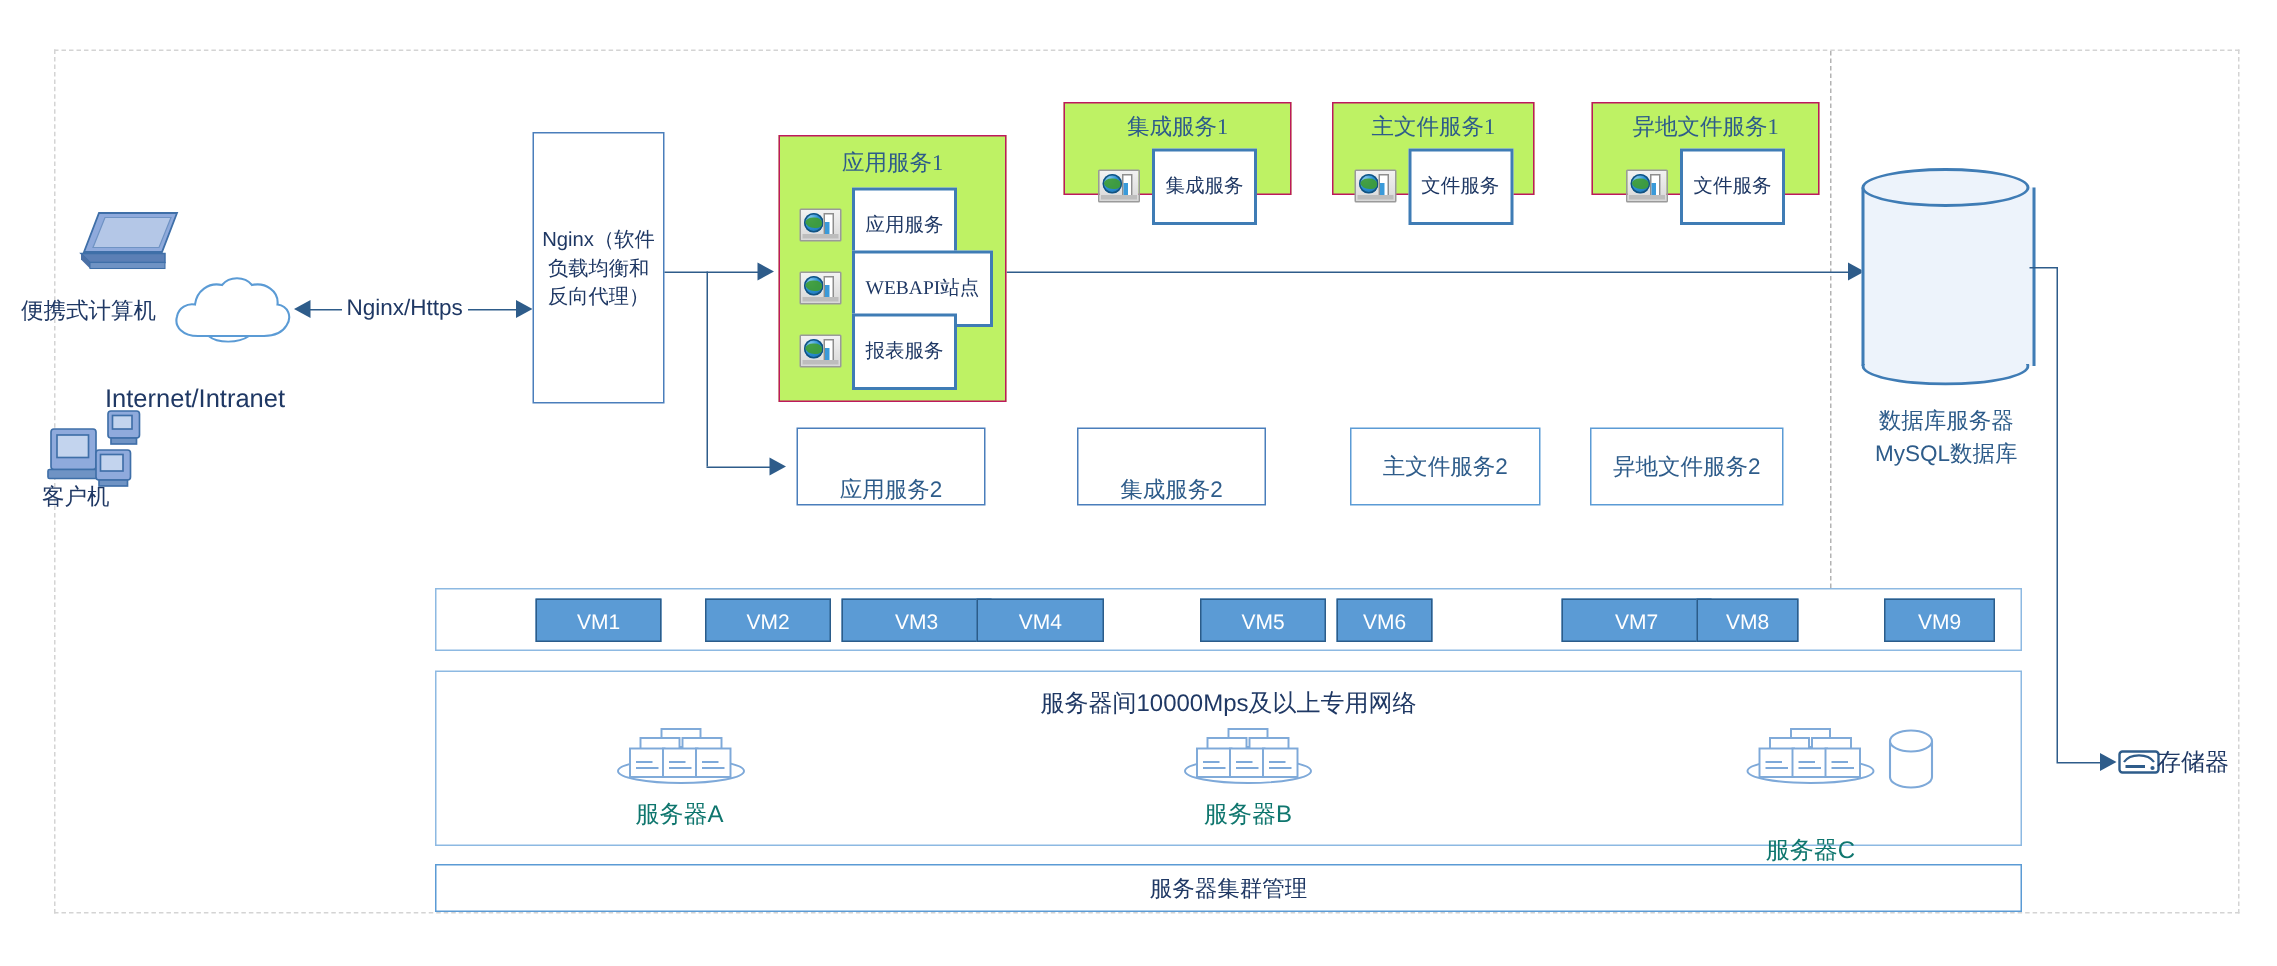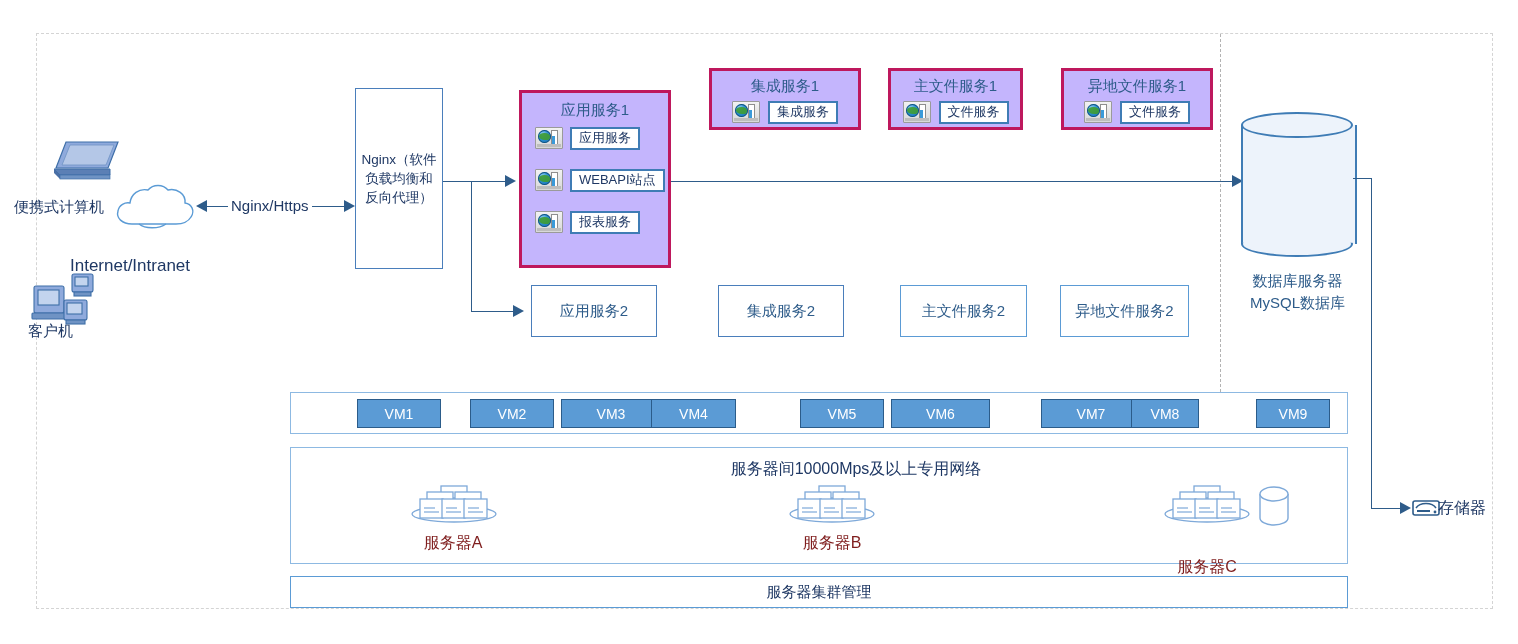--- a/index.html
+++ b/index.html
@@ -7,35 +7,35 @@
   #canvas{position:relative;width:1518px;height:644px;background:#fff;overflow:hidden;}
   .abs{position:absolute;box-sizing:border-box;}
 
   
   .outer-frame{left:36px;top:33px;width:1457px;height:576px;border:1px dashed #d4d4d4;}
   .divider-dashed{left:1220px;top:34px;width:0;height:378px;border-left:1px dashed #b3b3b3;}
 
   
   .box{border:1px solid #5B9BD5;background:#ffffff;display:flex;align-items:center;
        justify-content:center;color:#2E5C8A;font-size:15px;text-align:center;}
-  .box-thin{border:1px solid #4a7ebb;}
-  .group-box{border:3px solid #be185d;background:#c4b5fd;}
+  .box-thin{border:1px solid #4a7ebb;align-items:flex-end;}
+  .group-box{border:1px solid #be185d;background:#bef264;font-family:Liberation Serif, serif;}
 
   
   .nginx{left:355px;top:88px;width:88px;height:181px;border:1px solid #4a7ebb;background:#fff;
          display:flex;align-items:center;justify-content:center;text-align:center;
          color:#1F3864;font-size:13.5px;line-height:1.42;padding:16px 4px;}
 
   
   .appgrp{left:519px;top:90px;width:152px;height:178px;}
   .appgrp-title{position:absolute;left:0;top:8px;width:100%;text-align:center;
        color:#2E5C8A;font-size:15px;}
   .svc-row{position:absolute;display:flex;align-items:center;gap:7px;left:13px;}
   .svc-label{border:2px solid #3f7cb5;background:#fff;color:#1F3864;font-size:13px;
-       padding:2px 7px;white-space:nowrap;line-height:1.15;}
+       padding:16px 7px;white-space:nowrap;line-height:1.15;}
 
   
   .iis{width:26px;height:20px;position:relative;background:linear-gradient(#f2f2f2,#d8d8d8);
        border:1px solid #9a9a9a;border-radius:1px;flex:0 0 auto;}
   .iis .globe{position:absolute;left:2px;top:2px;width:13px;height:13px;border-radius:50%;
        background:radial-gradient(circle at 34% 30%,#8fd0f2 0%,#2a8fd4 42%,#1a6aa8 100%);
        box-shadow:inset 0 0 0 1px #13527f;}
   .iis .globe:after{content:"";position:absolute;left:1px;top:3px;width:11px;height:7px;
        background:#3f9c35;border-radius:50% 50% 40% 60%;opacity:.92;}
   .iis .bar{position:absolute;right:4px;top:2px;width:5px;height:13px;background:#fff;
@@ -84,22 +84,22 @@
   .lbl{position:absolute;color:#1F3864;font-size:15px;white-space:nowrap;}
 
   
   .vmstrip{left:290px;top:392px;width:1058px;height:42px;border:1px solid #8DB9E2;background:#fff;}
   .vm{position:absolute;top:399px;height:29px;background:#5B9BD5;border:1px solid #2b5c8a;
       color:#ffffff;font-size:14px;display:flex;align-items:center;justify-content:center;}
 
   
   .netbox{left:290px;top:447px;width:1058px;height:117px;border:1px solid #8DB9E2;background:#fff;}
   .nettitle{position:absolute;left:290px;top:459px;width:1058px;text-align:center;
-      color:#1F3864;font-size:16px;padding-left:37px;}
-  .srvlabel{position:absolute;color:#7f1d1d;font-size:16px;text-align:center;}
+      color:#1F3864;font-size:16px;}
+  .srvlabel{position:absolute;color:#0f766e;font-size:16px;text-align:center;}
 
   
   .mgmtbar{left:290px;top:576px;width:1058px;height:32px;border:1px solid #5B9BD5;background:#fff;
       display:flex;align-items:center;justify-content:center;color:#1F3864;font-size:15px;}
 
   
   .storage-label{position:absolute;left:1438px;top:498px;color:#1F3864;font-size:16px;white-space:nowrap;}
 </style>
 </head>
 <body>
@@ -279,21 +279,21 @@
     </div>
   <div class="abs vm" style="left:561px;width:100px;">
     <span>VM3</span>
     </div>
   <div class="abs vm" style="left:651px;width:85px;">
     <span>VM4</span>
     </div>
   <div class="abs vm" style="left:800px;width:84px;">
     <span>VM5</span>
     </div>
-  <div class="abs vm" style="left:891px;width:99px;">
+  <div class="abs vm" style="left:891px;width:64px;">
     <span>VM6</span>
     </div>
   <div class="abs vm" style="left:1041px;width:100px;">
     <span>VM7</span>
     </div>
   <div class="abs vm" style="left:1131px;width:68px;text-align:center;">
     <span>VM8</span>
     </div>
   <div class="abs vm" style="left:1256px;width:74px;">
     <span>VM9</span>

